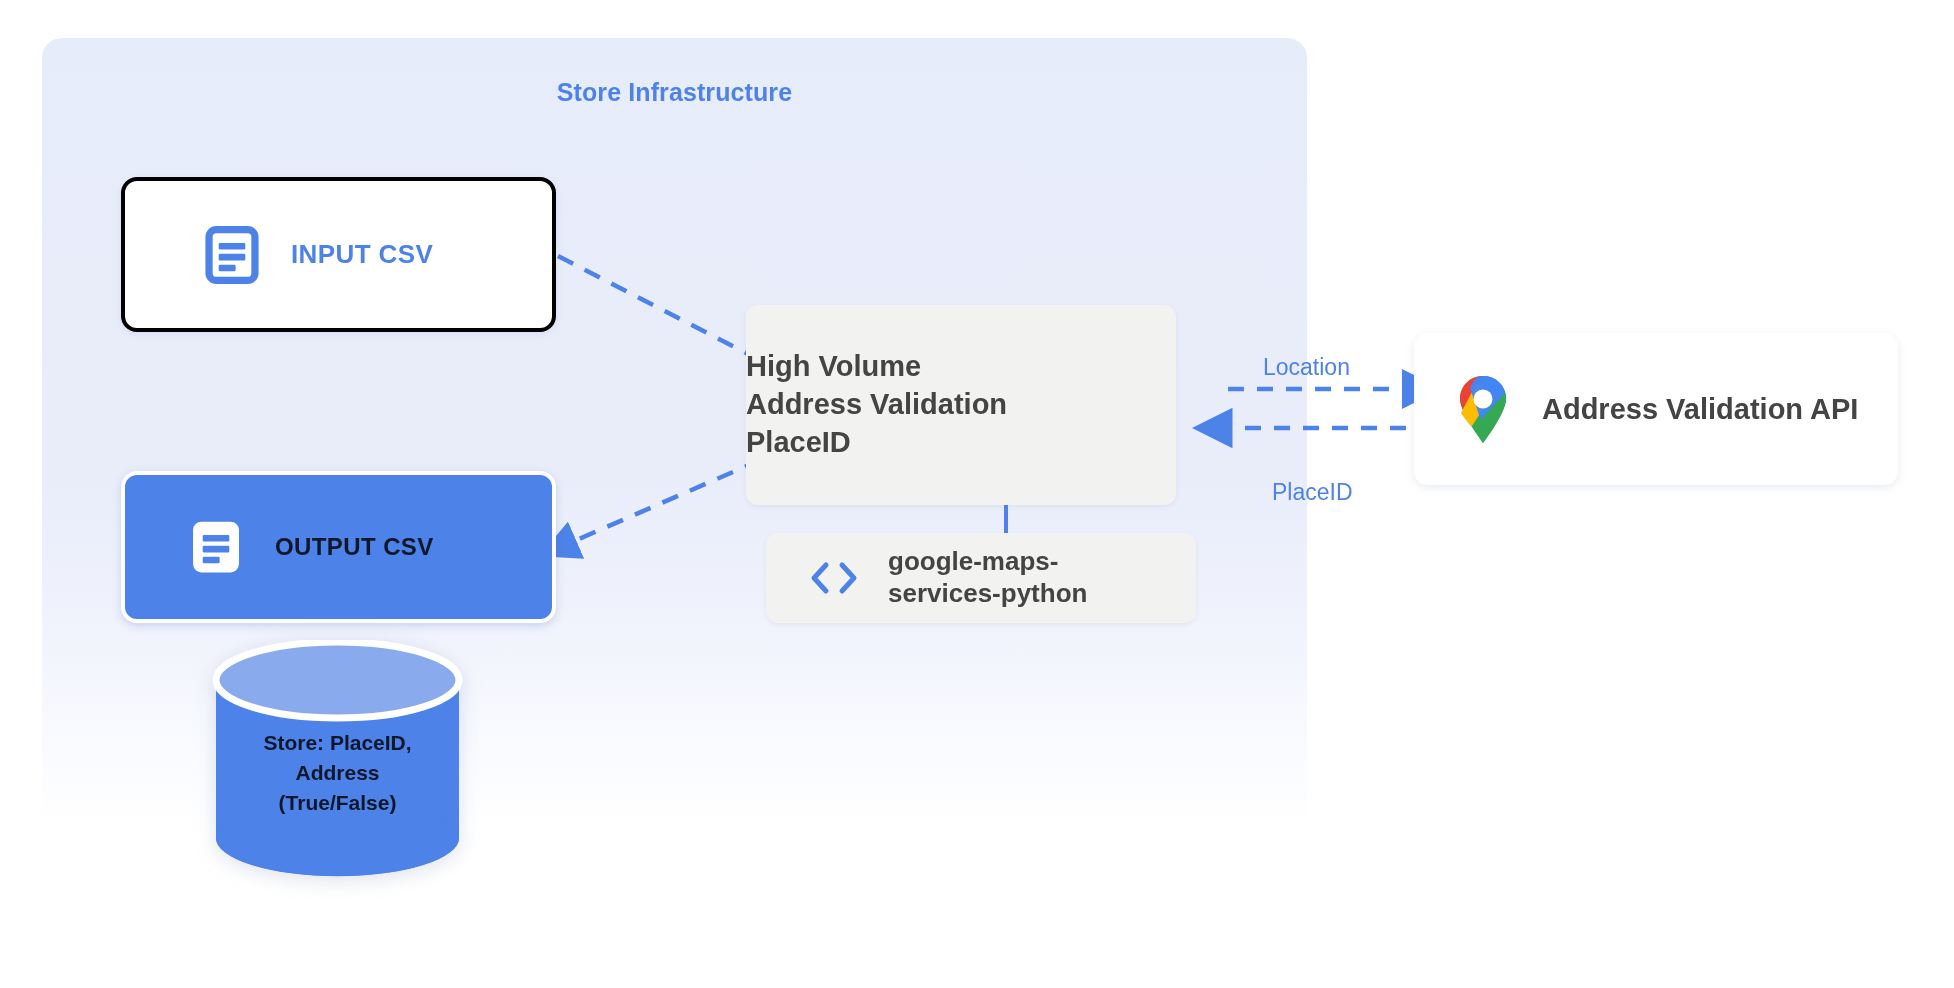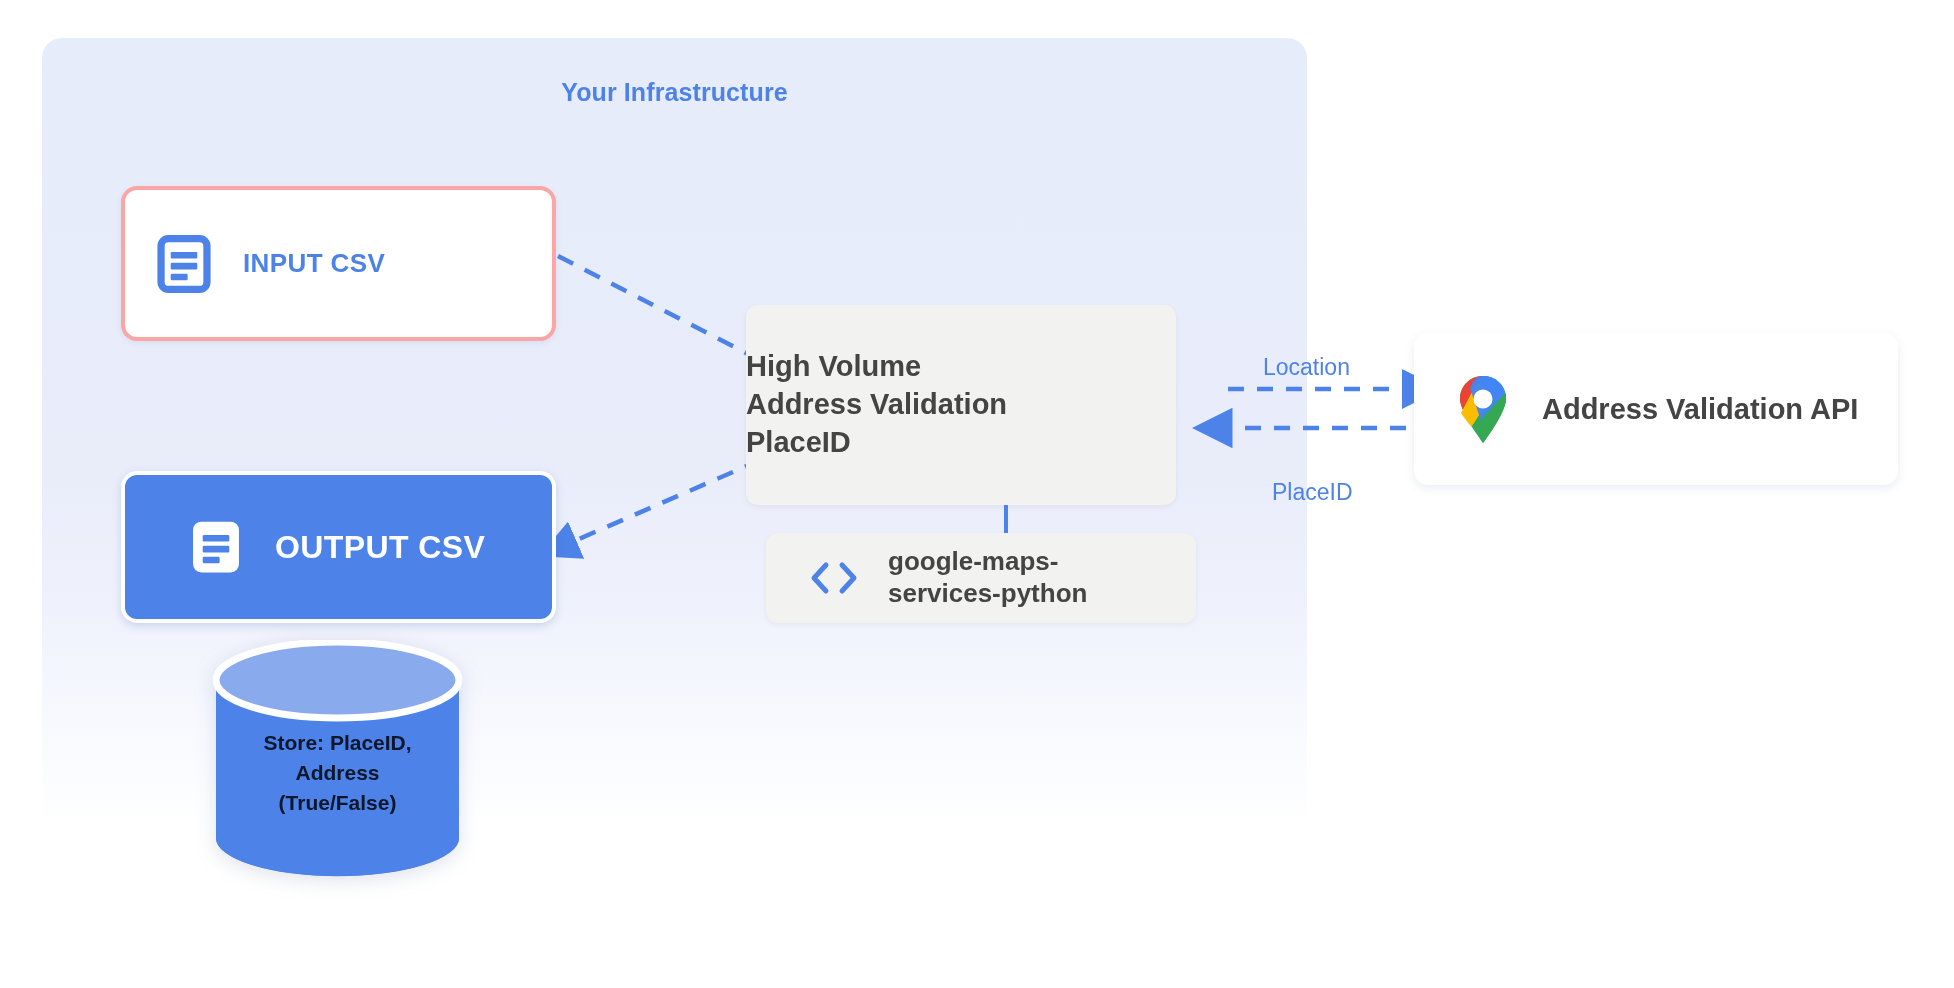--- a/index.html
+++ b/index.html
@@ -51,28 +51,28 @@
   .card {
     position: absolute;
     box-sizing: border-box;
     display: flex;
     align-items: center;
   }
 
   
   #input-csv {
     left: 121px;
-    top: 186px;
+    top: 177px;
     width: 435px;
     height: 155px;
     background: #ffffff;
-    border: 4px solid #fca5a5;
+    border: 4px solid #000000;
     border-radius: 16px;
     box-shadow: 0 2px 6px rgba(70,100,180,0.10);
-    padding-left: 30px;
+    padding-left: 78px;
   }
   #input-csv .lbl {
     font-size: 26px;
     font-weight: bold;
     color: #4d82e8;
     letter-spacing: 0.4px;
     margin-left: 30px;
   }
 
   
@@ -81,23 +81,23 @@
     top: 471px;
     width: 435px;
     height: 152px;
     background: #4d82e8;
     border: 4px solid #ffffff;
     border-radius: 16px;
     box-shadow: 0 3px 9px rgba(70,100,180,0.22);
     padding-left: 62px;
   }
   #output-csv .lbl {
-    font-size: 32px;
-    font-weight: bold;
-    color: #ffffff;
+    font-size: 24px;
+    font-weight: bold;
+    color: #0f172a;
     letter-spacing: 0.4px;
     margin-left: 30px;
   }
 
   
   .doc-icon { width: 58px; height: 58px; flex: none; }
 
   
   #script-box {
     left: 746px;
@@ -209,21 +209,21 @@
     height: 988px;
     pointer-events: none;
   }
 </style>
 </head>
 <body>
 
 <div id="stage">
 
   <div id="infra-panel">
-    <div id="infra-title">Your Infrastructure</div>
+    <div id="infra-title">Store Infrastructure</div>
   </div>
 
   <svg id="edges" viewBox="0 0 1954 988">
     <defs>
       <marker id="arrow-r" markerWidth="9" markerHeight="9" refX="1" refY="4.5" orient="auto" markerUnits="strokeWidth">
         <path d="M0,0 L9,4.5 L0,9 z" fill="#4d82e8"></path>
       </marker>
       <marker id="arrow-l" markerWidth="9" markerHeight="9" refX="1" refY="4.5" orient="auto" markerUnits="strokeWidth">
         <path d="M0,0 L9,4.5 L0,9 z" fill="#4d82e8"></path>
       </marker>

